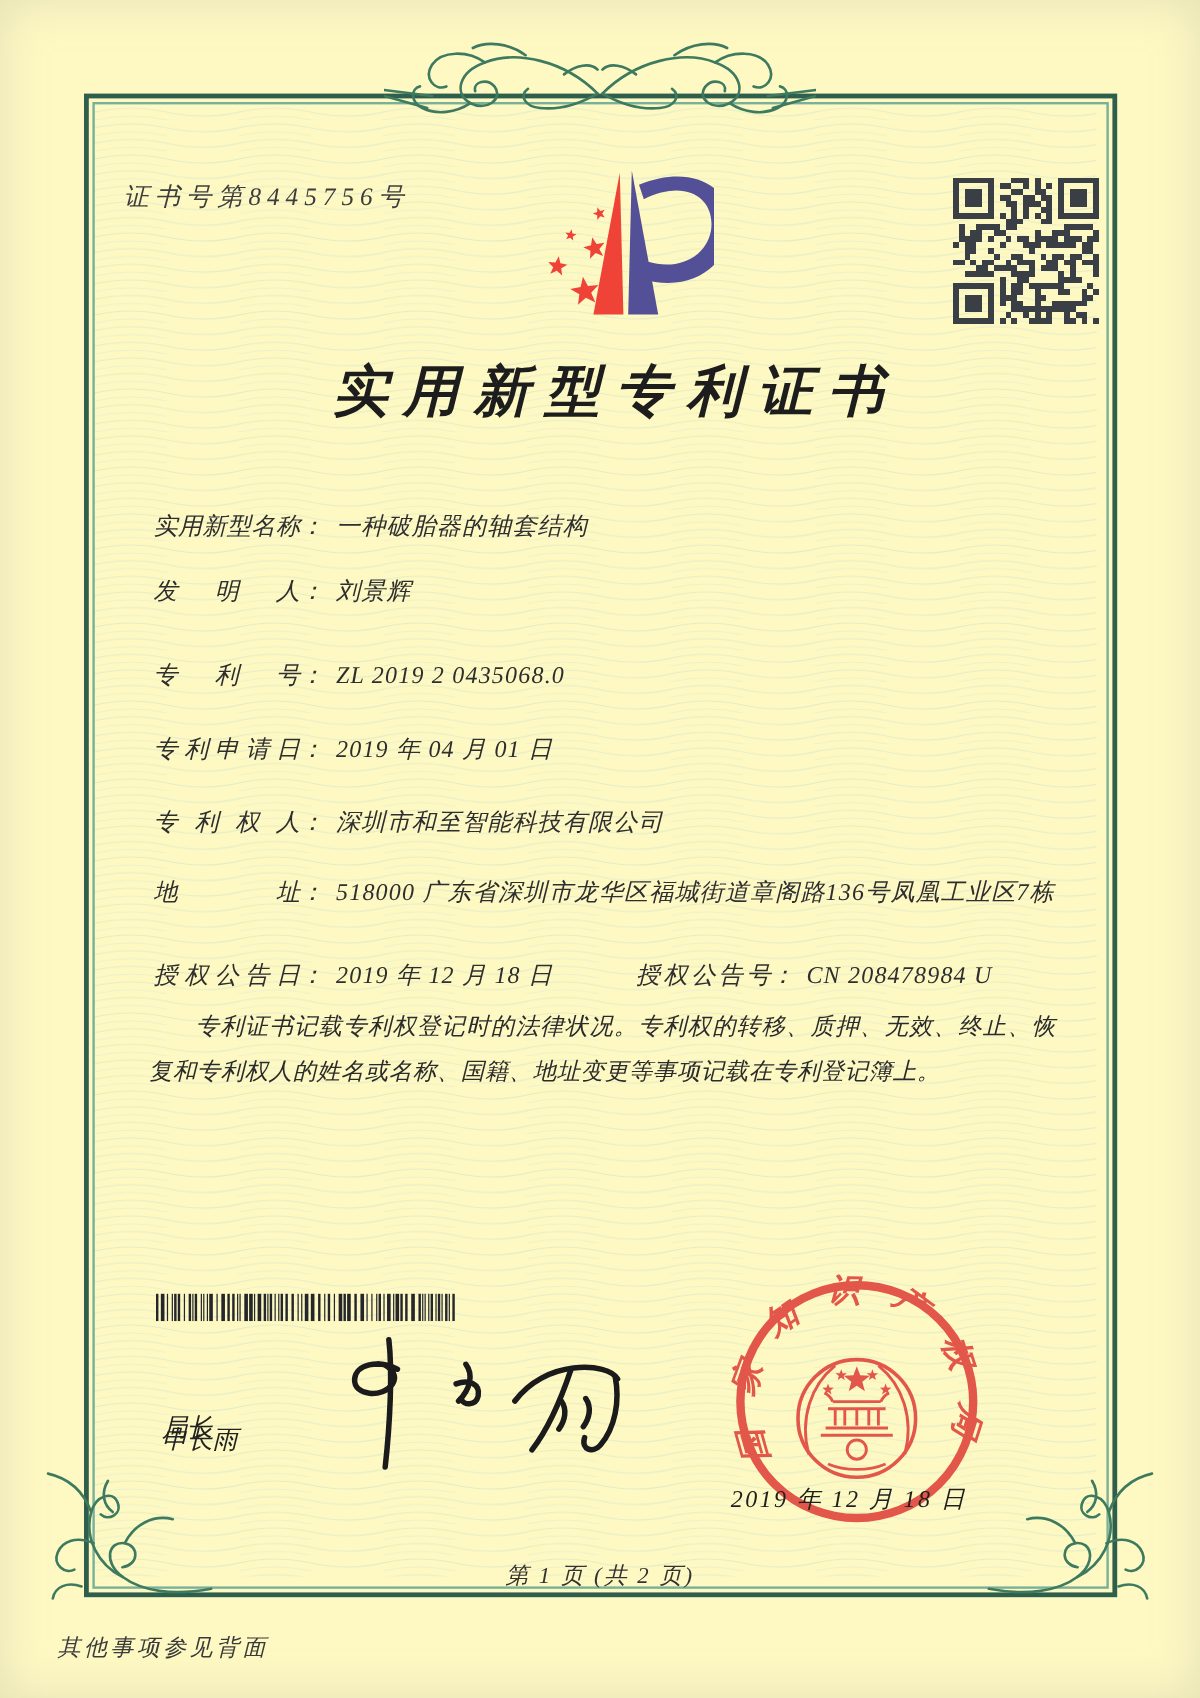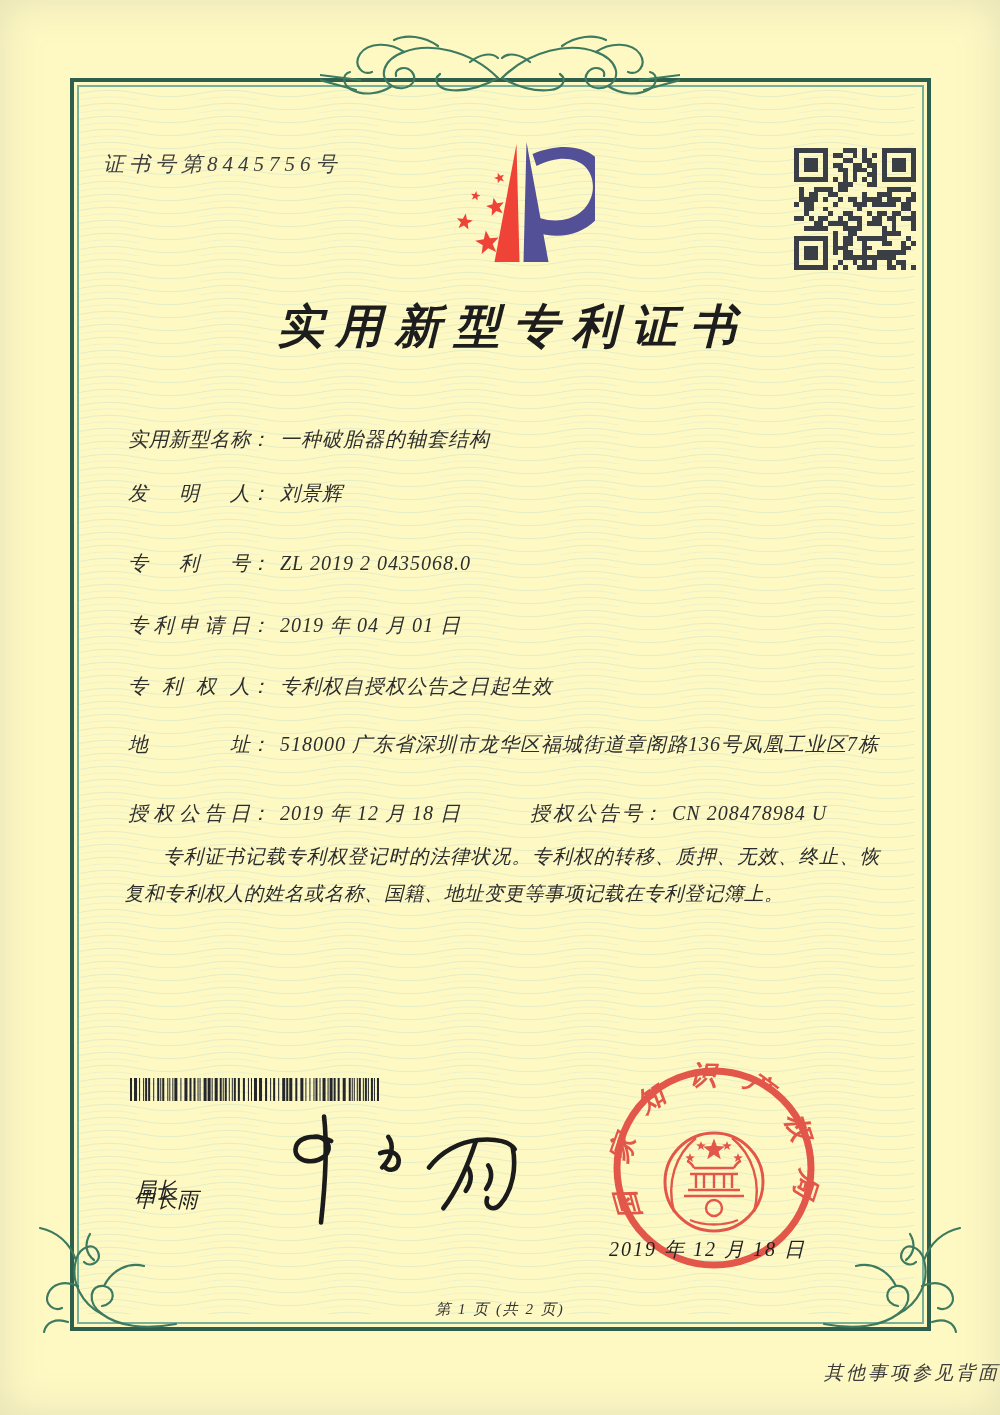--- a/index.html
+++ b/index.html
@@ -34,23 +34,23 @@
          line-height:37px;color:#2b2b2b;text-align:justify;}
   .paras p{margin:0;text-indent:2em;letter-spacing:.5px;}
   
   .barcode-svg{position:absolute;left:130px;top:1078px;width:252px;height:23px;fill:#24262a;}
   .sign-title{position:absolute;left:135px;top:1176px;font-size:21px;color:#222;font-family:"Liberation Sans","DejaVu Sans",sans-serif;}
   .sign-name{position:absolute;left:135px;top:1186px;font-size:21px;color:#222;font-family:"Liberation Sans","DejaVu Sans",sans-serif;}
   .sig-svg{position:absolute;left:268px;top:1105px;width:265px;height:125px;}
   .seal-svg{position:absolute;left:608px;top:1062px;width:212px;height:212px;opacity:.92;}
   .seal-date{position:absolute;left:600px;top:1236px;width:215px;text-align:center;
              font-size:20px;letter-spacing:2px;color:#1f1f1f;z-index:3;}
-  .page-no{position:absolute;left:0;right:0;top:1300px;text-align:center;font-size:15px;
+  .page-no{position:absolute;left:0;right:0;top:1300px;text-align:center;font-size:19px;
            letter-spacing:2px;color:#333;}
-  .back-note{position:absolute;left:0;right:0;top:1360px;text-align:right;font-size:19px;
+  .back-note{position:absolute;left:0;right:0;top:1360px;text-align:left;font-size:19px;
              letter-spacing:3px;color:#3a3a3a;margin-left:48px;}
 </style>
 </head>
 <body>
 
 <div class="sheet">
 
   <svg class="pattern-svg" aria-hidden="true">
     <defs>
       <pattern id="waves" width="120" height="13" patternUnits="userSpaceOnUse">
@@ -358,21 +358,21 @@
       <span class="val">ZL 2019 2 0435068.0</span>
     </div>
     <div class="row" style="top:186px">
       <span class="lbl">专利申请日</span>
         <span class="colon">：</span>
       <span class="val">2019 年 04 月 01 日</span>
     </div>
     <div class="row" style="top:247px">
       <span class="lbl">专利权人</span>
         <span class="colon">：</span>
-      <span class="val">专利权自授权公告之日起生效</span>
+      <span class="val">深圳市和至智能科技有限公司</span>
     </div>
     <div class="row" style="top:305px">
       <span class="lbl">地址</span>
         <span class="colon">：</span>
       <span class="val">518000 广东省深圳市龙华区福城街道章阁路136号凤凰工业区7栋</span>
     </div>
     <div class="row" style="top:374px;width:760px">
       <span class="lbl">授权公告日</span>
         <span class="colon">：</span>
       <span class="val">2019 年 12 月 18 日</span>

